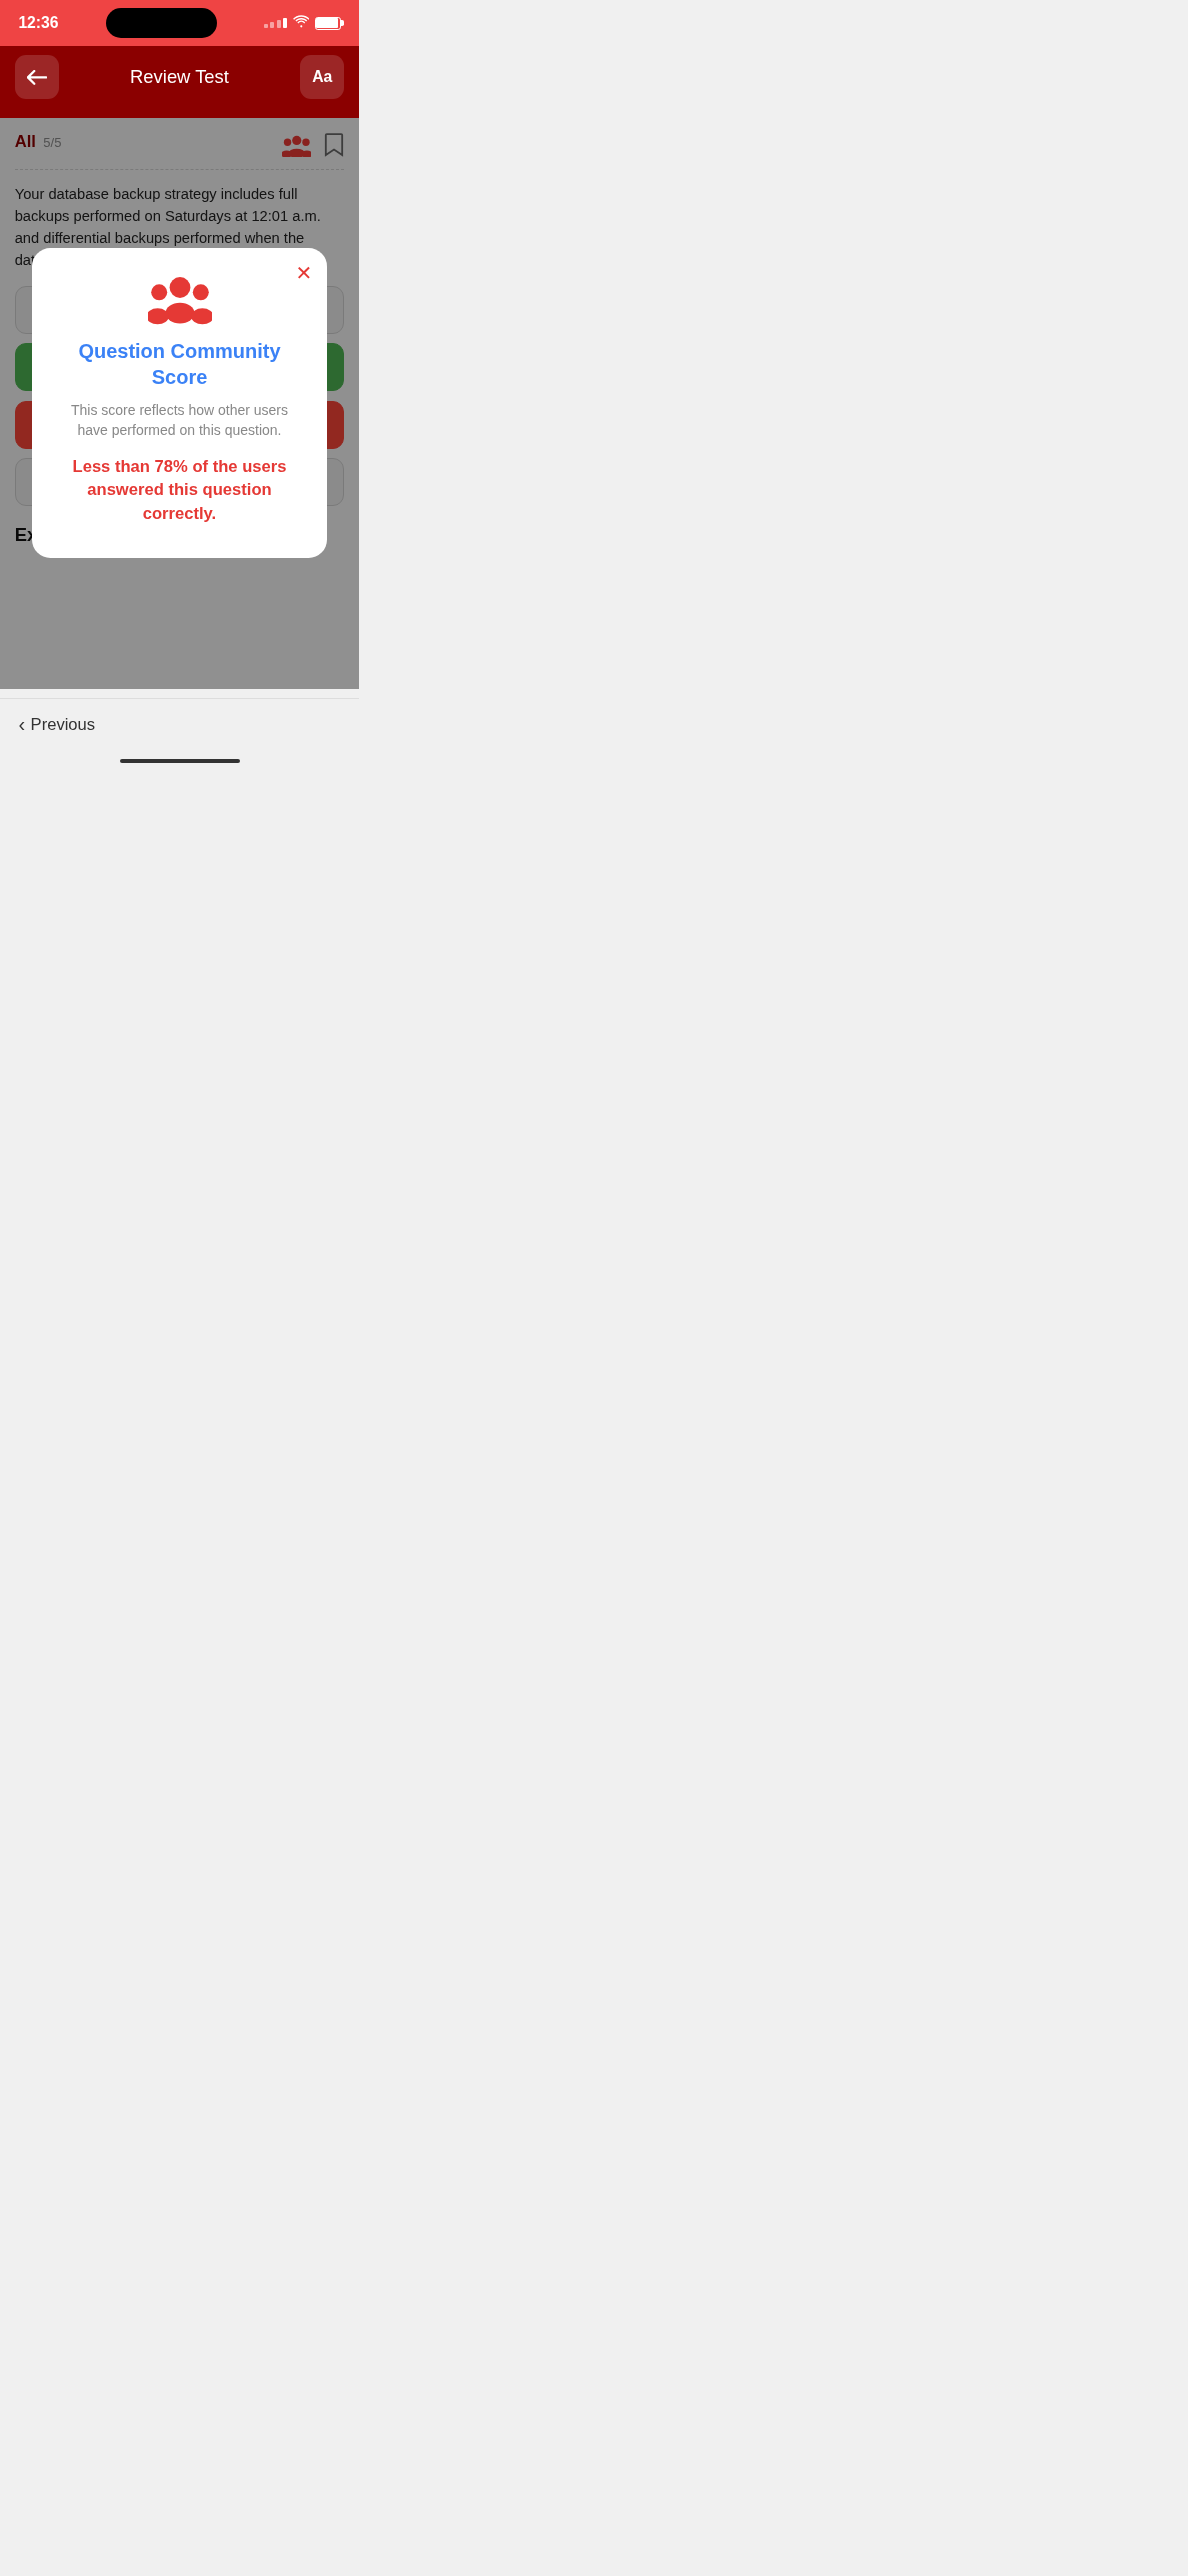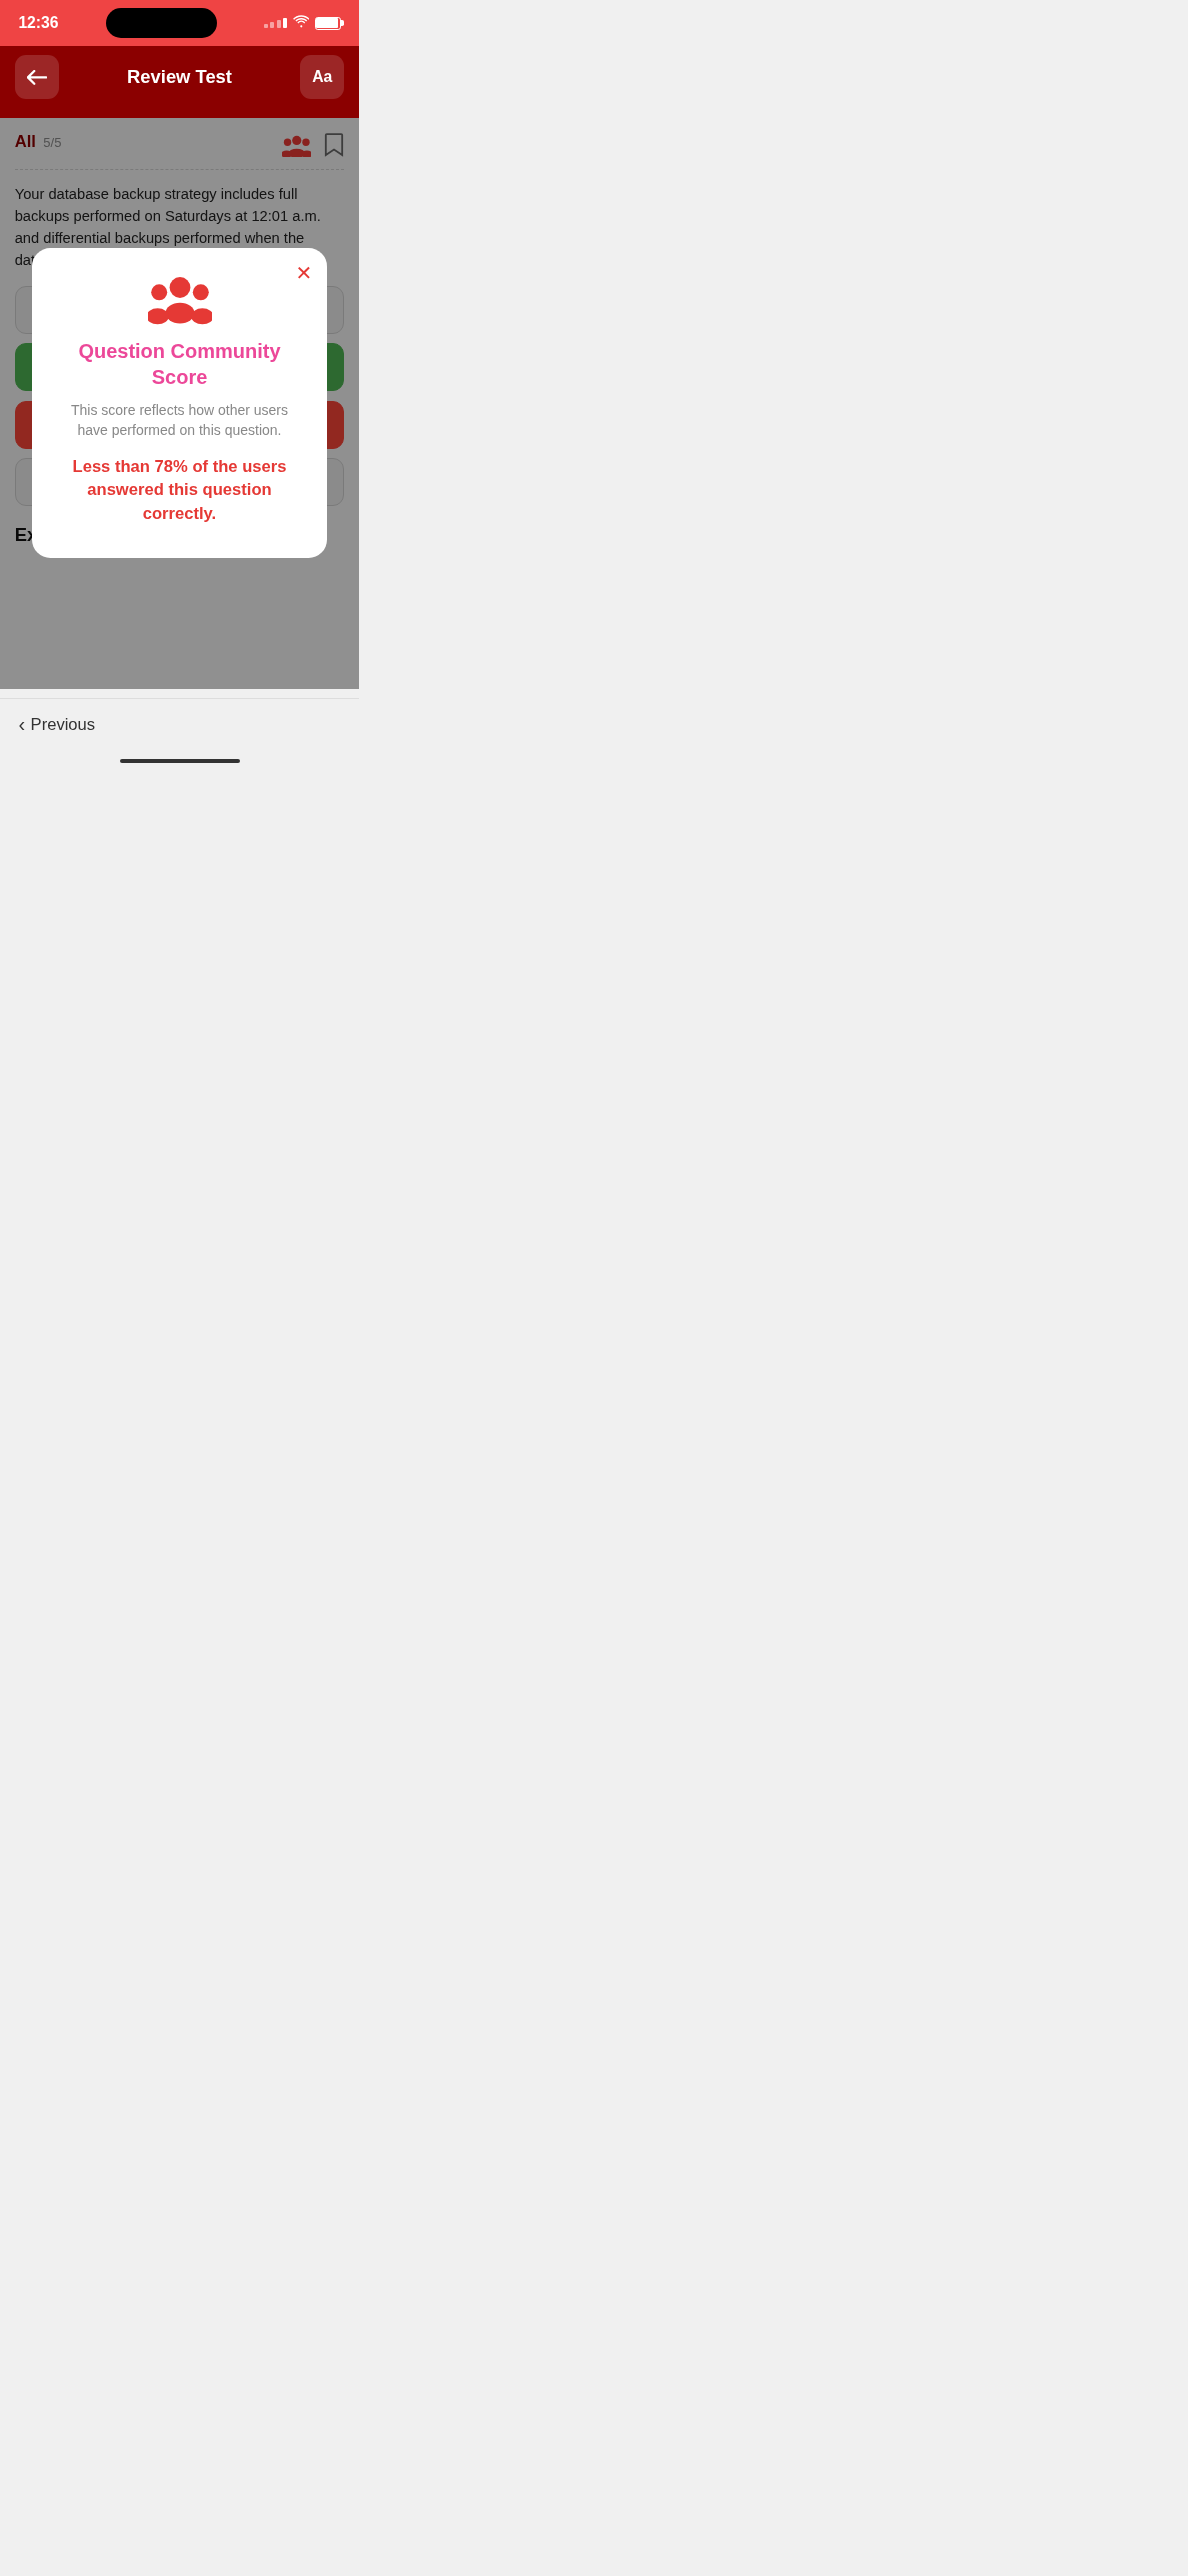--- a/index.html
+++ b/index.html
@@ -99,21 +99,21 @@
       align-items: center;
       justify-content: center;
       cursor: pointer;
     }
     .header-btn svg {
       fill: white;
     }
     .header-title {
       color: white;
       font-size: 18.4px;
-      font-weight: 700;
+      font-weight: 400;
     }
 
     
     .content {
       background: #f0f0f0;
       padding: 14.7px;
       position: relative;
     }
 
     
@@ -303,21 +303,21 @@
       font-size: 20px;
       color: #e53935;
       cursor: pointer;
       background: none;
       border: none;
       line-height: 1;
     }
     .modal-title {
       font-size: 20px;
       font-weight: 700;
-      color: #ec4899;
+      color: #3b82f6;
       margin-bottom: 11px;
       line-height: 1.3;
     }
     .modal-subtitle {
       font-size: 14px;
       color: #888;
       margin-bottom: 14.7px;
       line-height: 1.4;
     }
     .modal-score-text {

